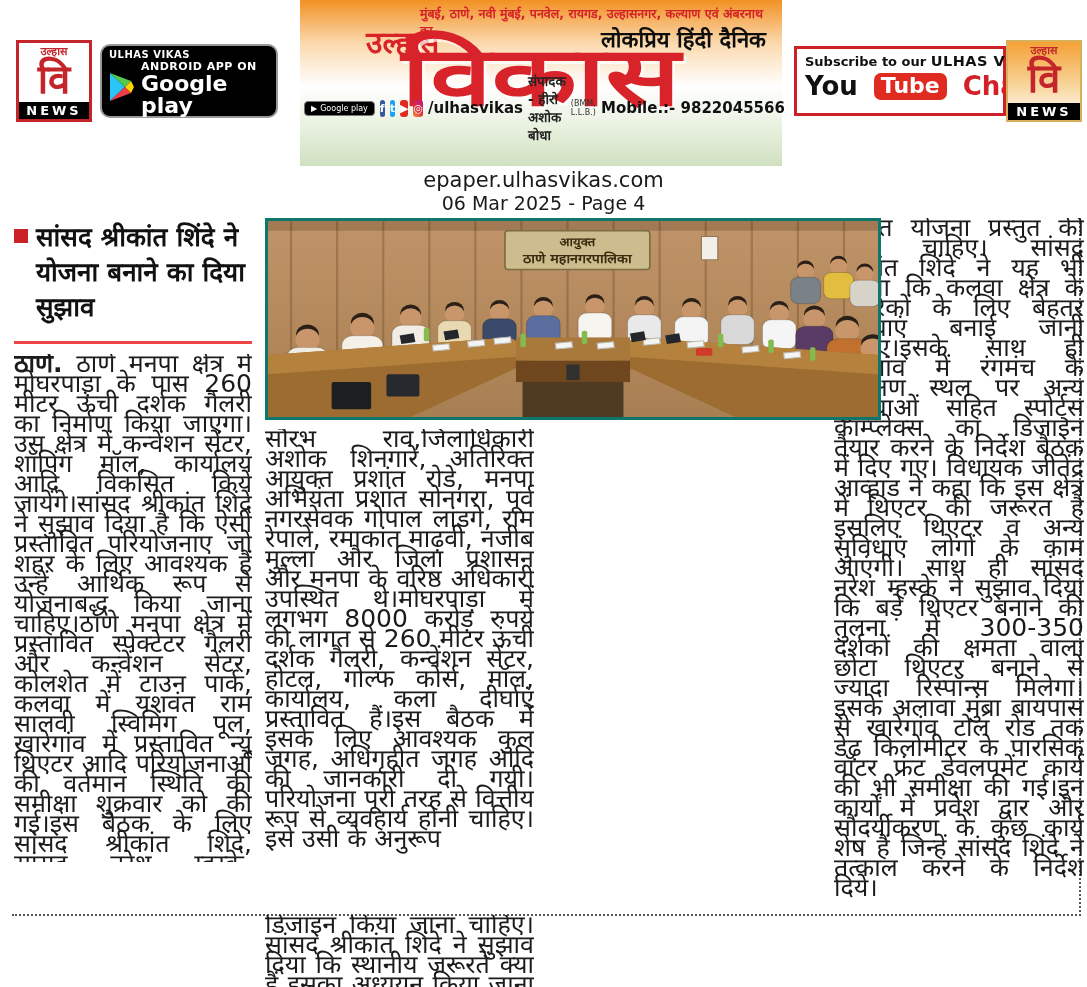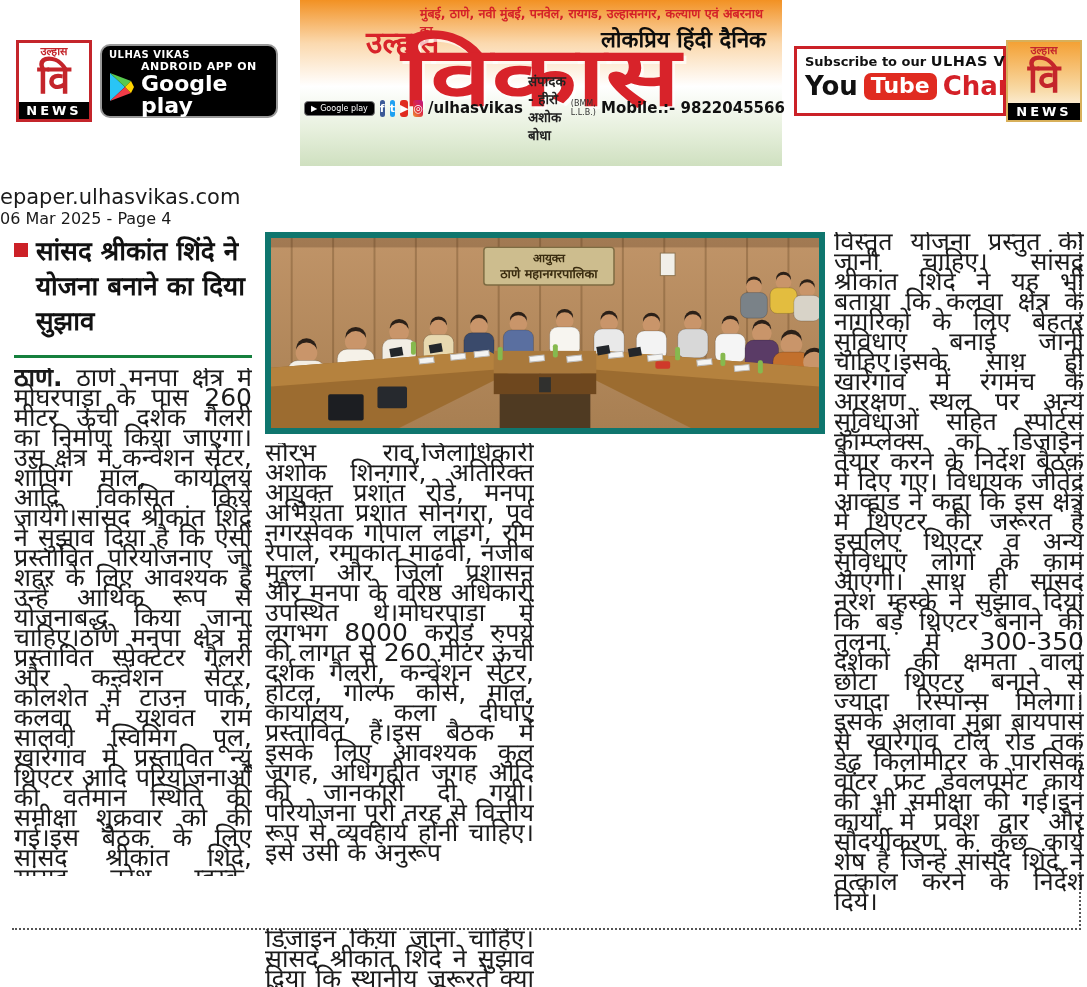--- a/index.html
+++ b/index.html
@@ -53,47 +53,47 @@
   .mobile { margin-left:auto; font-size:15px; font-weight:bold; color:#111; white-space:nowrap; }
   .webline { position:absolute; left:0; right:0; bottom:2px; display:flex; align-items:center; justify-content:center; gap:10px; }
   .webline .bar { height:6px; width:150px; background:linear-gradient(180deg,#f7b84e,#e88b14); border-radius:3px; }
   .webline .url { font-size:15px; font-weight:bold; color:#3a3a3a; }
   .subscribe {
     position:absolute; left:794px; top:46px; width:212px; height:70px;
     border:3px solid #cb2127; background:#fff; padding:4px 6px 2px 8px;
   }
   .subscribe .l1 { font-size:13px; font-weight:bold; color:#111; white-space:nowrap; }
   .subscribe .l1 .brand { font-size:14.5px; letter-spacing:.5px; }
-  .subscribe .l2 { display:flex; align-items:center; gap:6px; margin-top:2px; }
+  .subscribe .l2 { display:flex; align-items:center; gap:16px; margin-top:2px; }
   .subscribe .you { font-size:26px; font-weight:bold; color:#111; }
   .subscribe .tube { background:#e02b20; color:#fff; font-size:22px; font-weight:bold;
     border-radius:7px; padding:0 7px 2px 7px; }
   .subscribe .channel { font-size:26px; font-weight:bold; color:#d42128; }
   
-  .pageinfo { text-align:left; padding-top:19px; }
+  .pageinfo { text-align:center; padding-top:2px; }
   .pageinfo .u { font-size:21px; color:#1a1a1a; }
-  .pageinfo .d { font-size:16px; color:#1a1a1a; }
+  .pageinfo .d { font-size:19px; color:#1a1a1a; }
   
   .article-wrap { margin:4px 6px 0 12px; border-right:2px dotted #555; border-bottom:2px dotted #555; padding:0 8px 6px 2px; }
   .headline { text-align:center; font-size:42px; line-height:64px; font-weight:bold; color:#101010;
     letter-spacing:-1px; white-space:nowrap; overflow:hidden; height:70px; }
   .cols { display:flex; height:690px; }
   .col1 { width:238px; flex:0 0 238px; }
   .mid { width:556px; flex:0 0 556px; margin:0 13px; }
   .col4 { width:250px; flex:0 0 250px; }
-  .subhead { display:flex; gap:8px; border-bottom:3px solid #15803d; padding:2px 0 16px 0; margin-bottom:10px; }
+  .subhead { display:flex; gap:8px; border-bottom:3px solid #ef4444; padding:2px 0 16px 0; margin-bottom:10px; }
   .bullet { width:14px; height:14px; background:#cc2127; margin-top:9px; flex:0 0 14px; }
   .subhead .st { font-size:26px; line-height:35px; font-weight:bold; color:#111; }
   .bt { font-size:25px; line-height:20px; text-align:justify; color:#1b1b1b; overflow:hidden; }
   .bt b { font-weight:bold; }
   .col1 .bt { height:508px; }
   .midcols { display:flex; gap:18px; margin-top:9px;flex-direction:column; }
   .midcols .bt { width:269px; height:468px; }
   .col4 .bt { height:686px; }
-  .photo { width:560px; height:202px; border:6px solid #0f766e; background:#b9905f; position:relative; }
+  .photo { width:616px; height:202px; border:3px solid #0f766e; background:#b9905f; position:relative; }
   .photo svg { display:block; width:100%; height:100%; }
 </style>
 </head>
 <body>
 
 <div class="masthead">
 
   <div class="vlogo left">
     <span class="small">उल्हास</span>
     <span class="big">वि</span>

